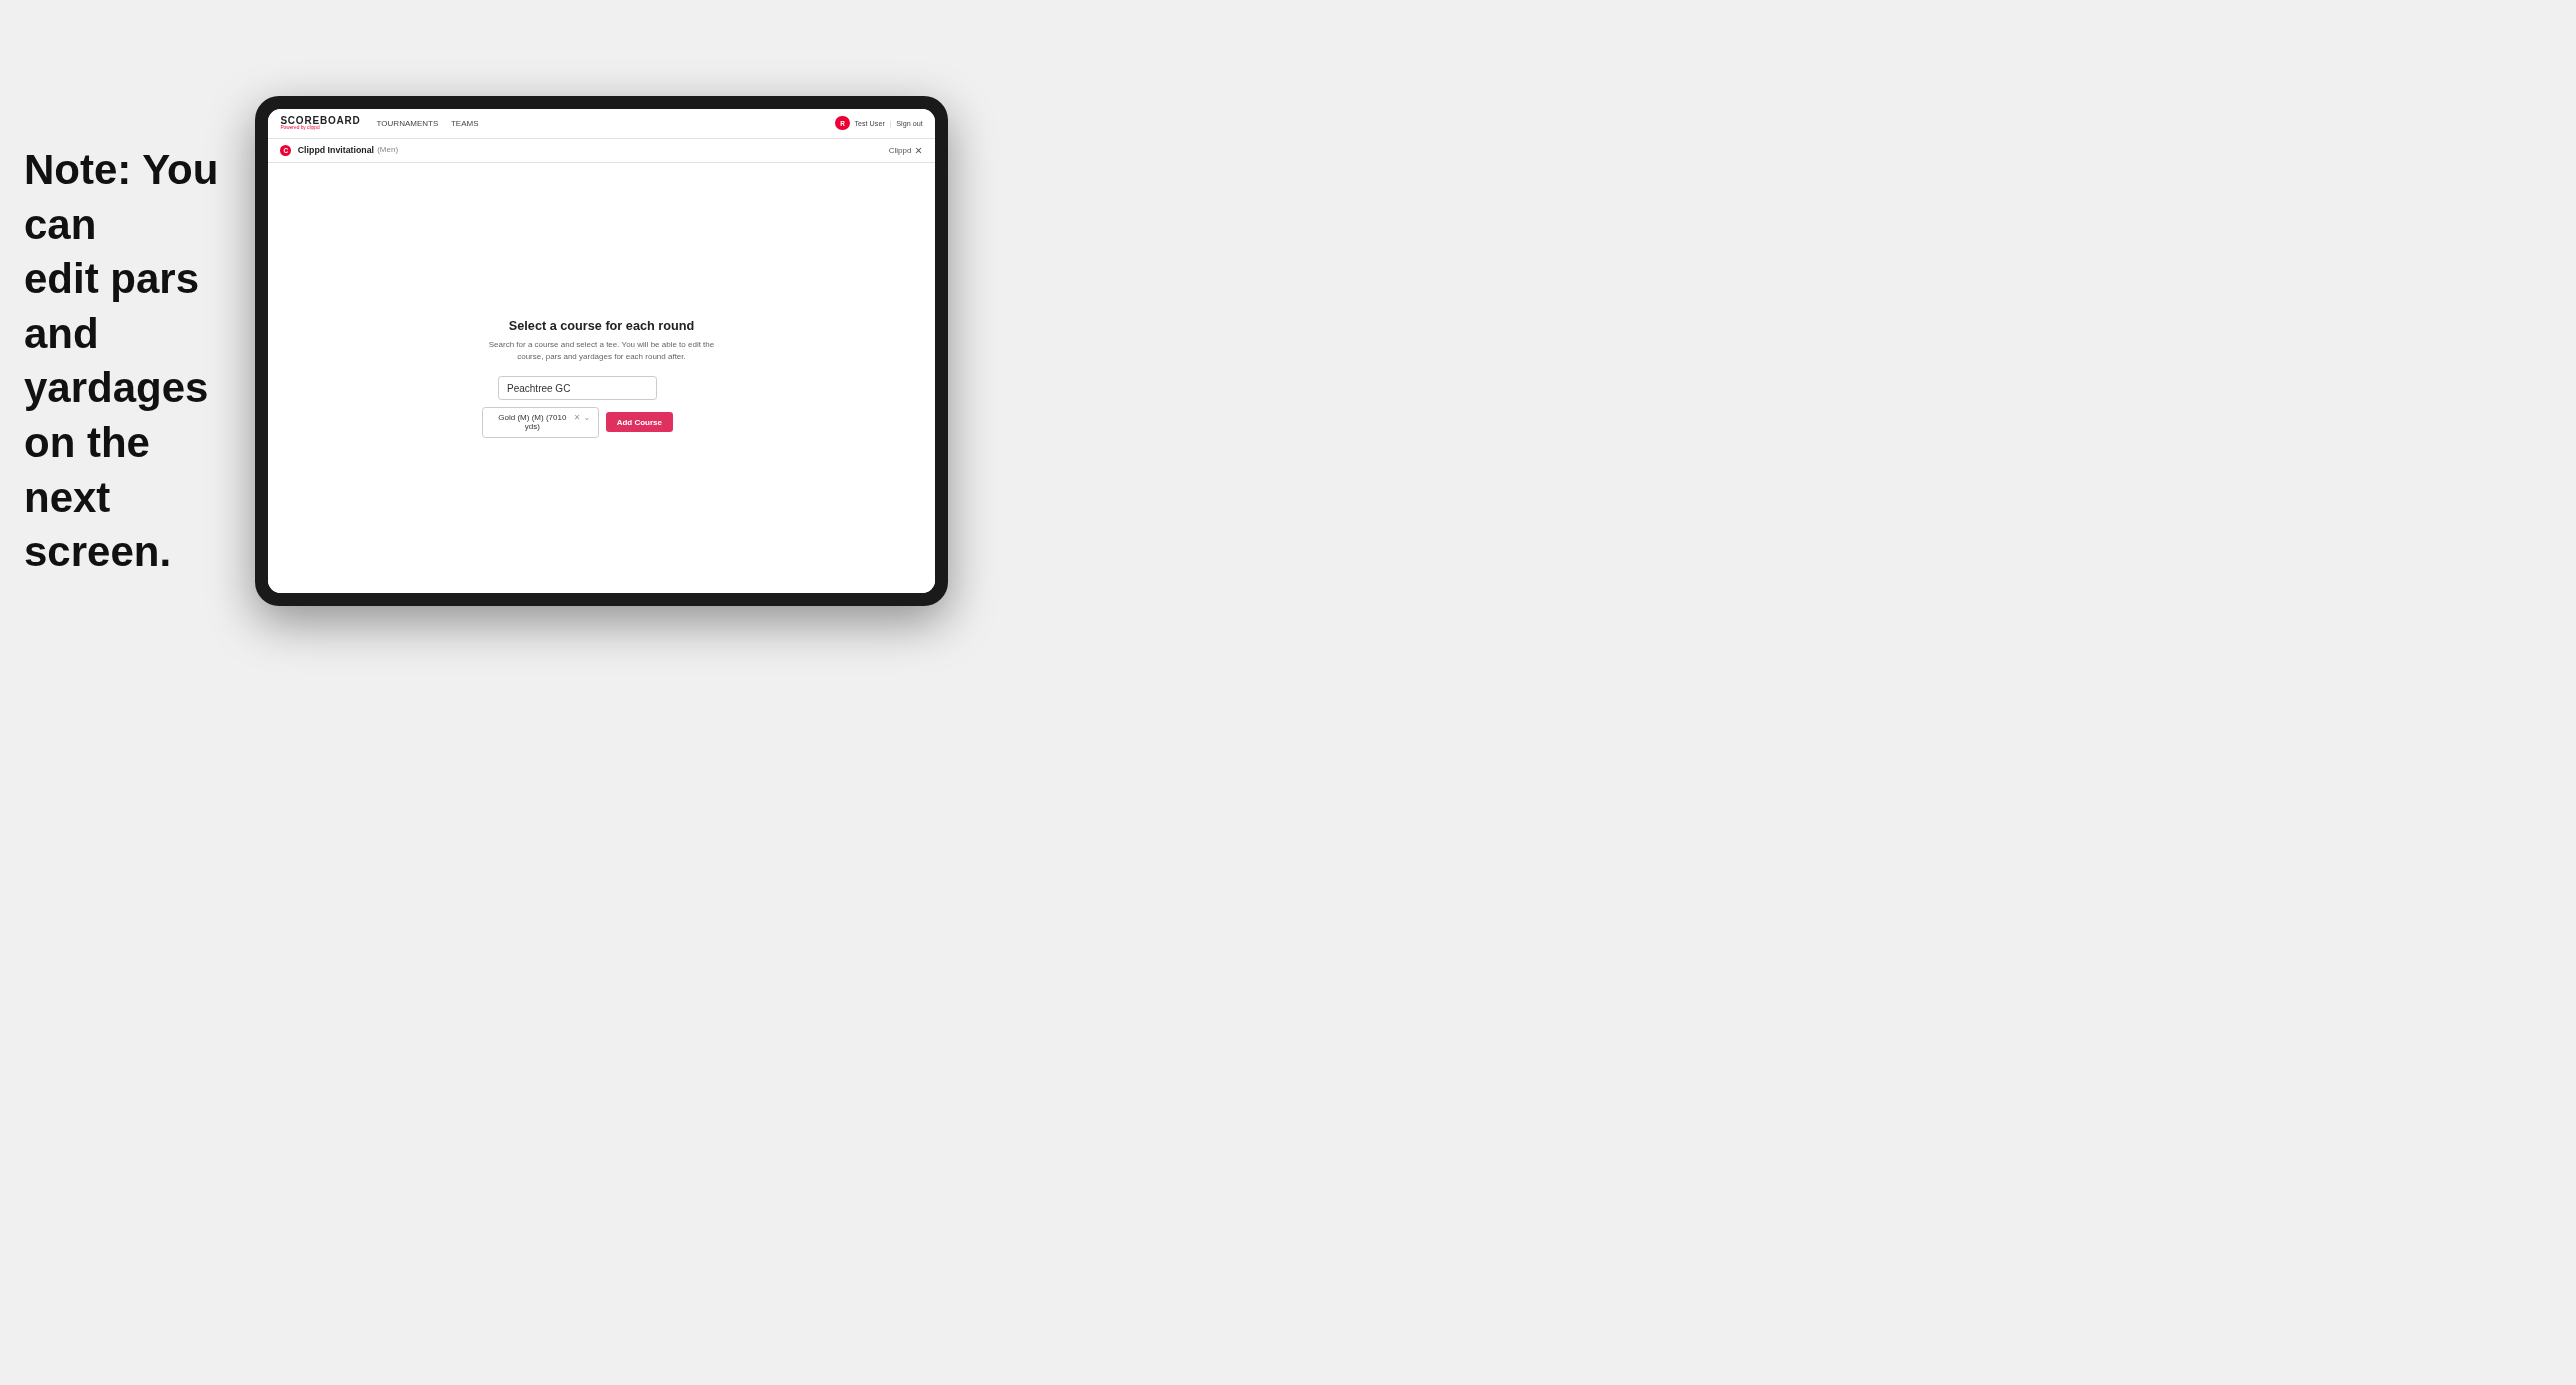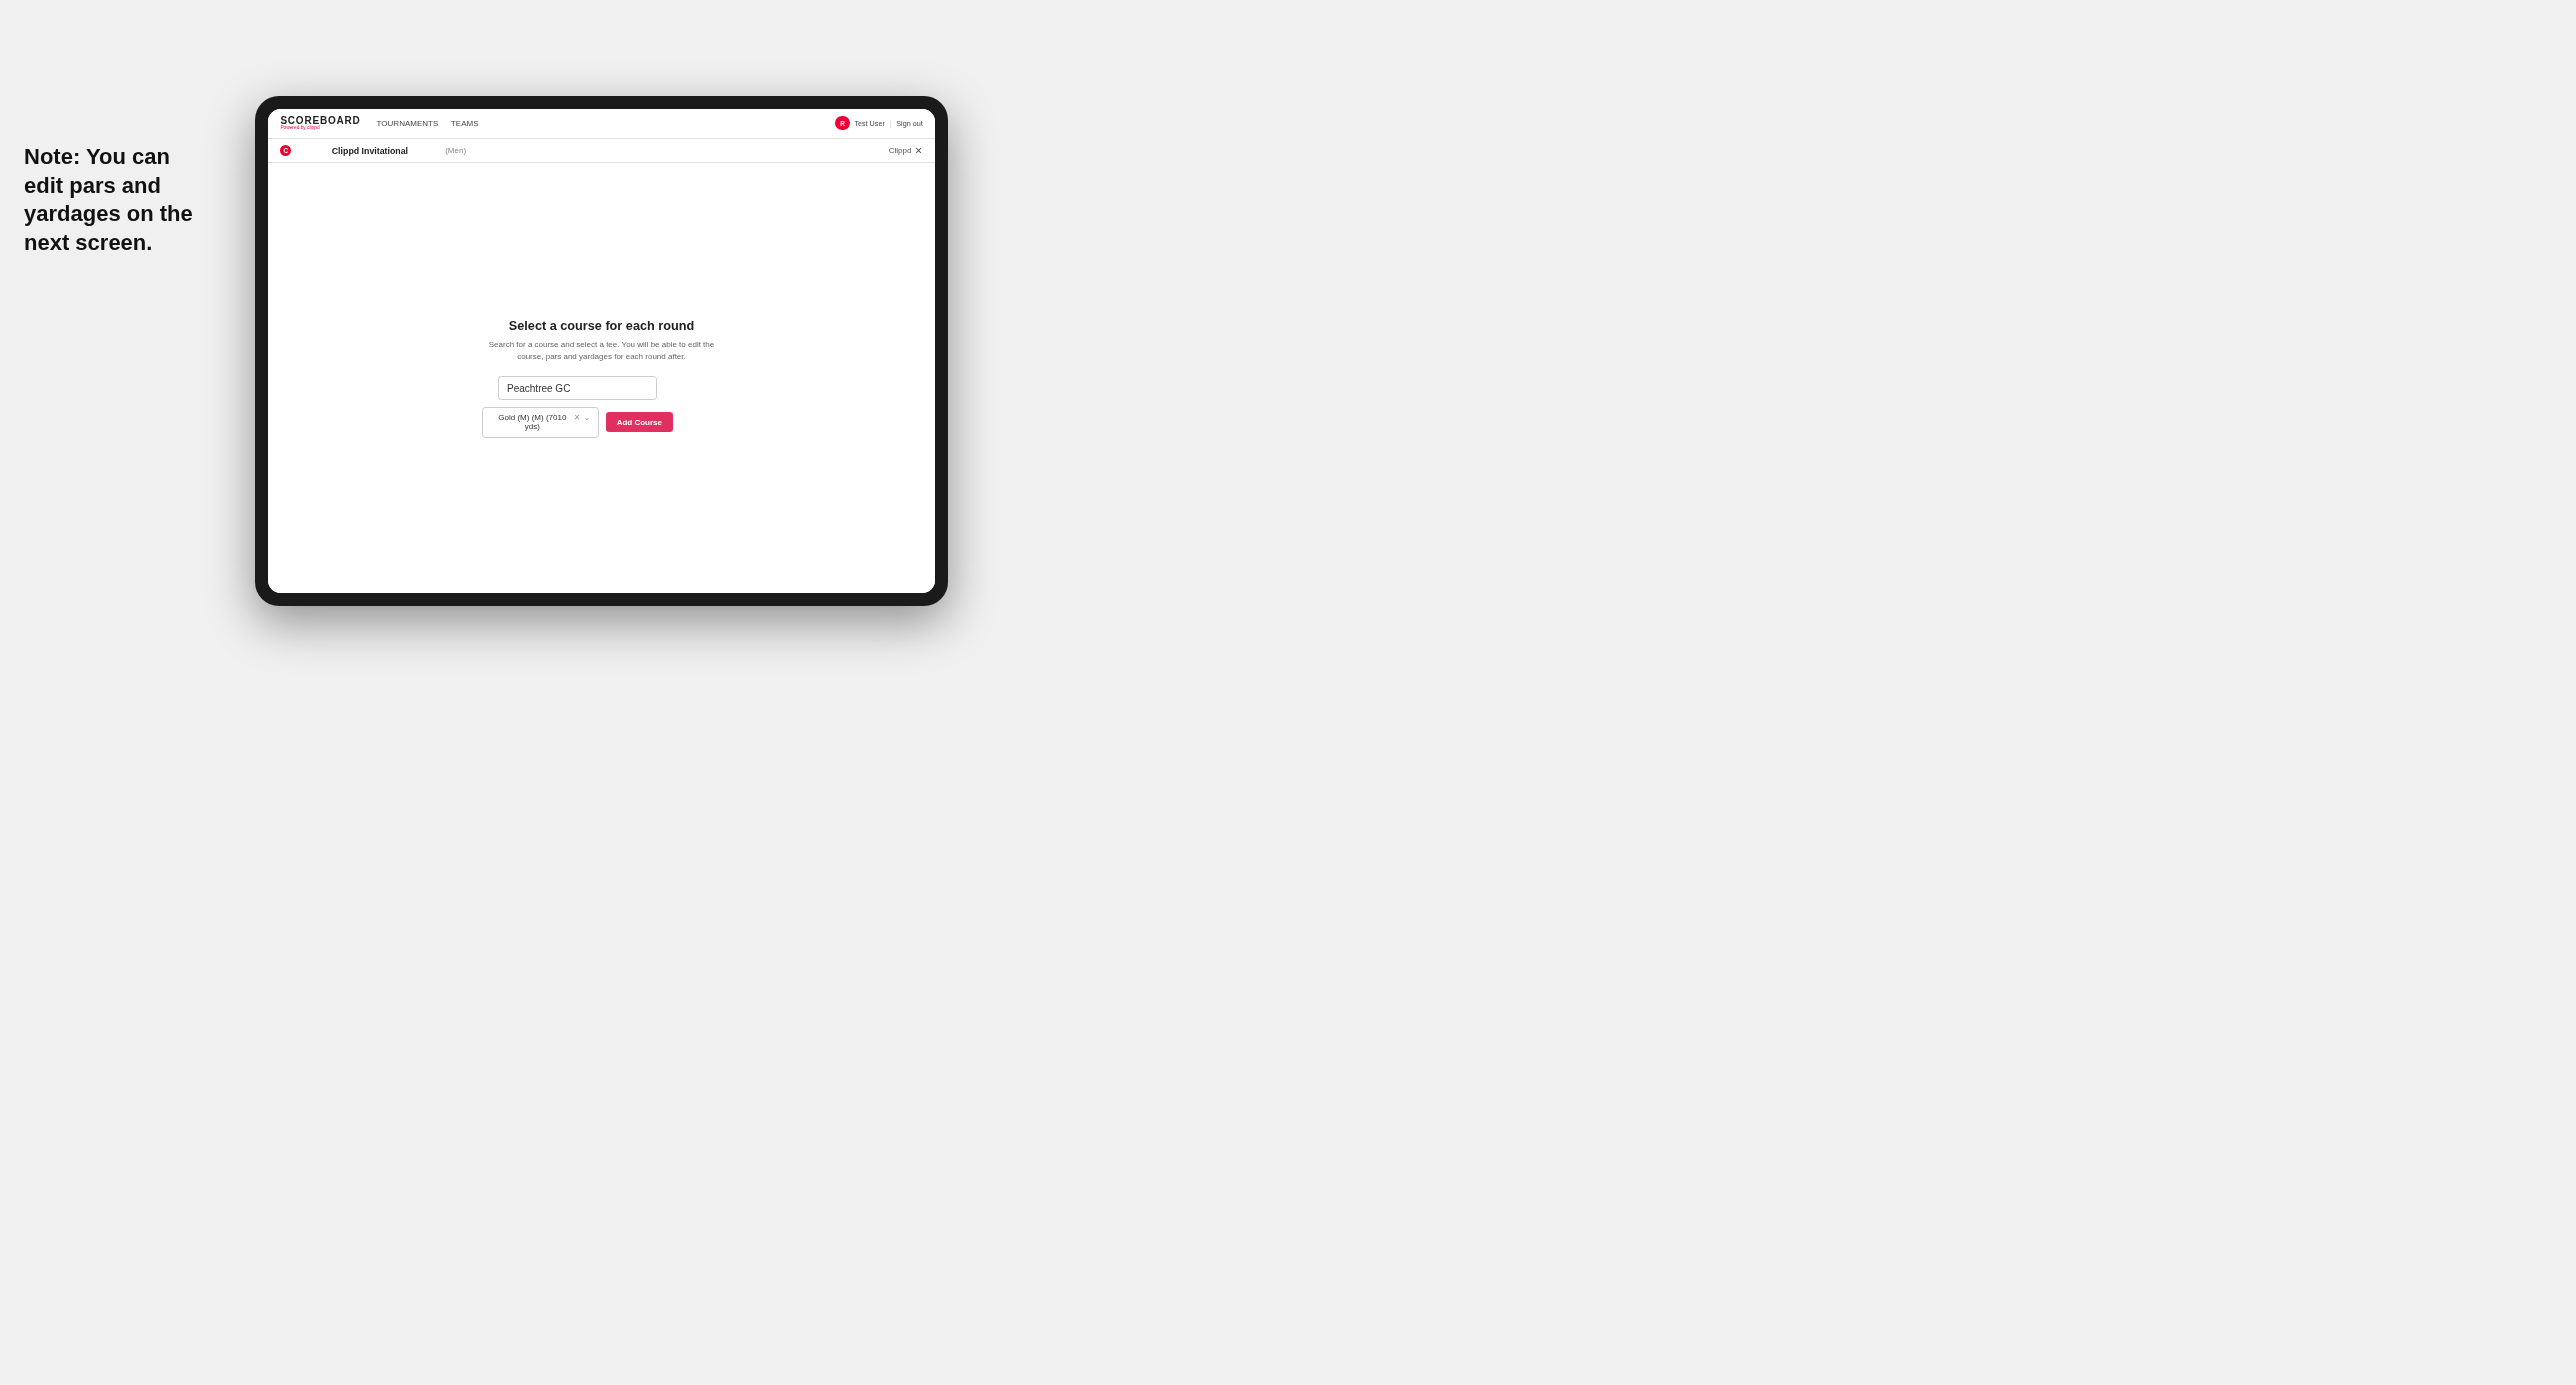--- a/index.html
+++ b/index.html
@@ -23,21 +23,21 @@
       font-size: 33px;
       line-height: 1.3;
       color: #111;
       font-weight: 400;
       margin-bottom: 32px;
     }
     .annotation-area .main-text strong {
       font-weight: 700;
     }
     .annotation-area .note-text {
-      font-size: 22px;
+      font-size: 42px;
       font-weight: 700;
       line-height: 1.3;
       color: #111;
     }
 
     
     .device {
       position: absolute;
       left: 255px;
       top: 96px;
@@ -124,26 +124,24 @@
     .sign-out-link {
       color: #444;
       cursor: pointer;
       font-size: 7.2px;
     }
     .pipe { color: #ccc; }
 
     
     .tournament-header {
       display: flex;
-      align-items: center;
       padding: 6.4px 12.7px;
       background: #fff;
       border-bottom: 0.8px solid #e0e0e0;
       flex-shrink: 0;
-      gap: 34px;
     }
     .tournament-icon {
       width: 11px;
       height: 11px;
       background: #e03;
       border-radius: 50%;
       display: flex;
       align-items: center;
       justify-content: center;
       color: #fff;

